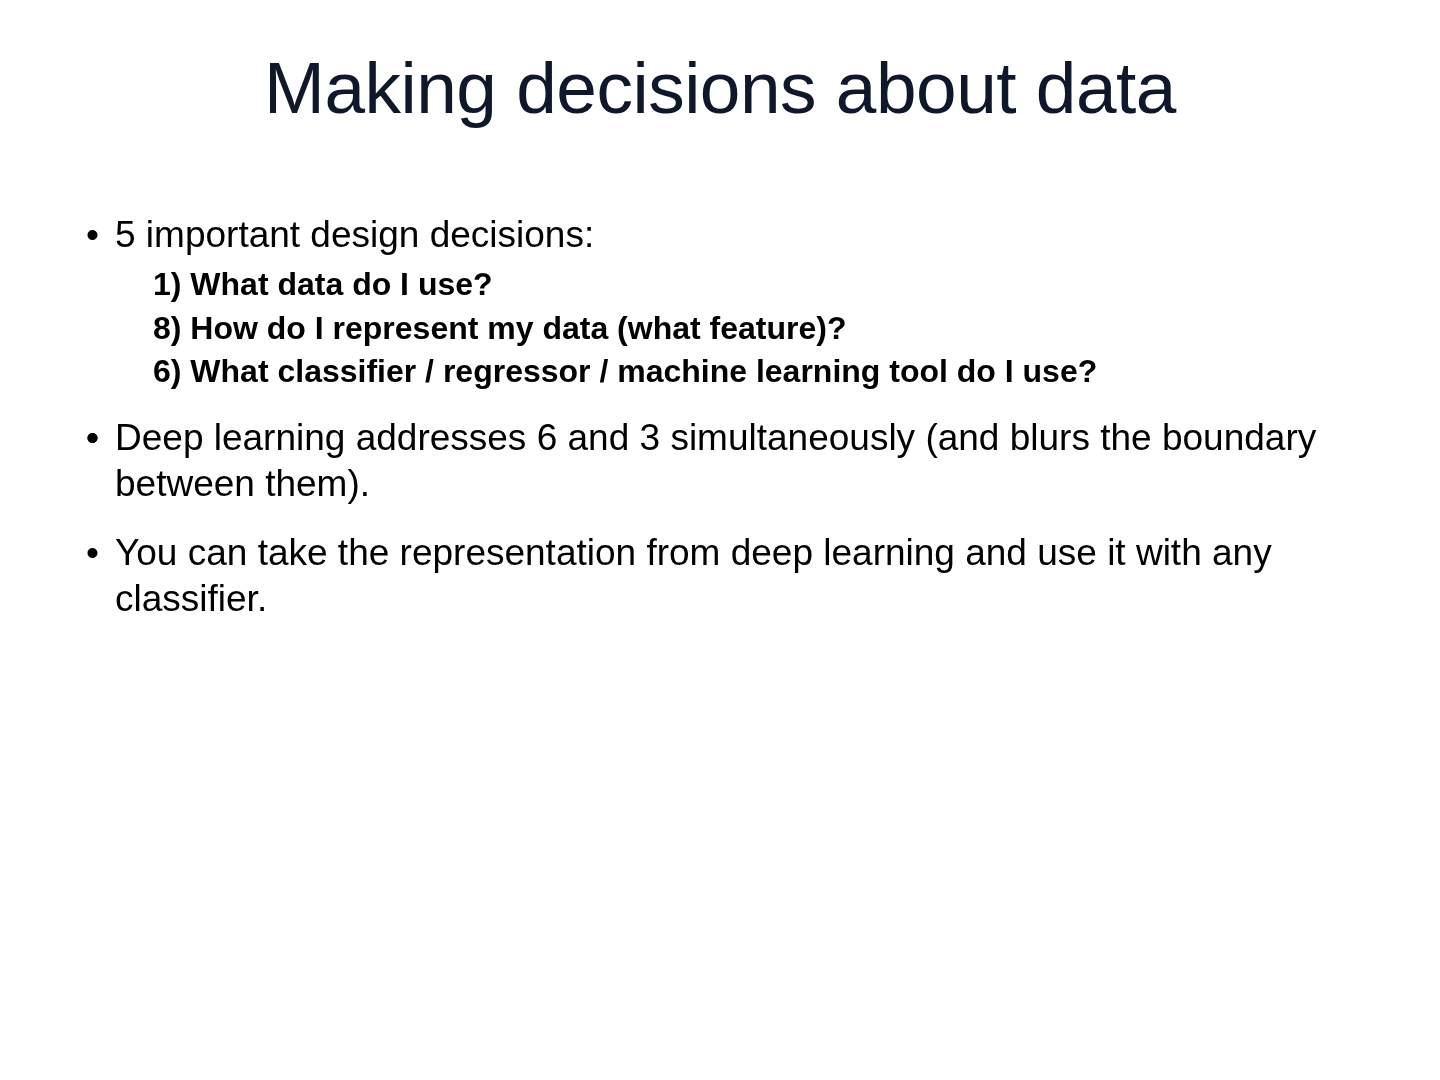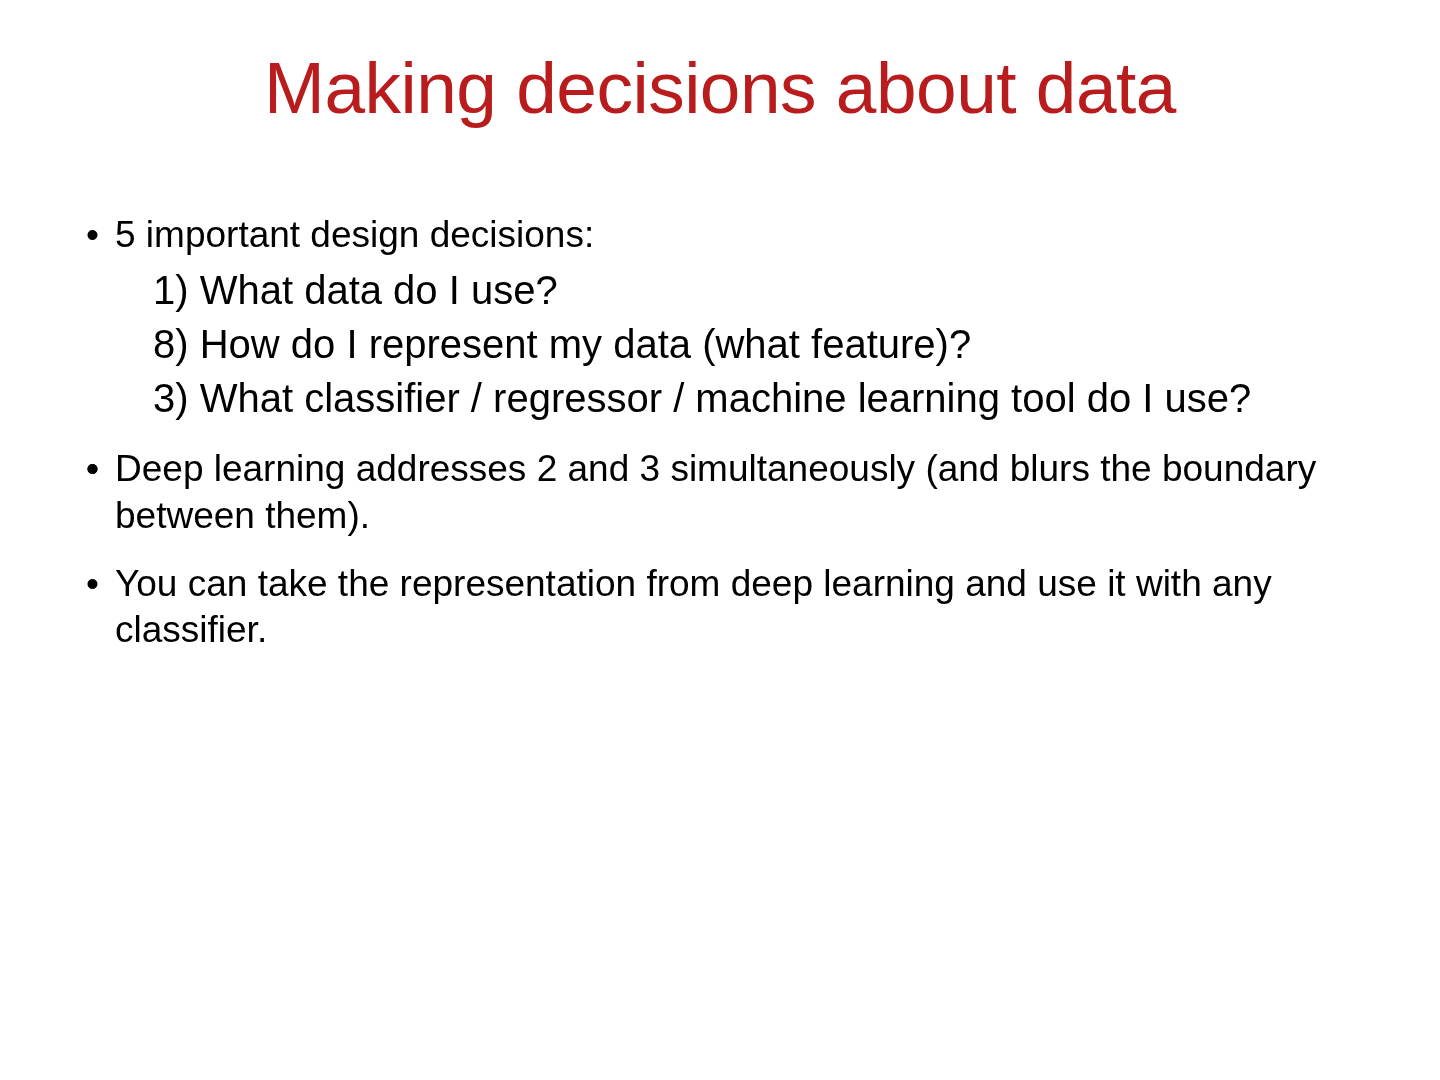--- a/index.html
+++ b/index.html
@@ -23,21 +23,21 @@
   .slide-title {
     position: absolute;
     top: 48px;
     left: 72px;
     width: 1296px;
     text-align: center;
     font-size: 73px;
     line-height: 1.1;
     font-weight: normal;
     letter-spacing: -0.5px;
-    color: #b91c1c;
+    color: #0f172a;
     margin: 0;
   }
   .body-block {
     position: absolute;
     top: 212px;
     left: 82px;
     width: 1270px;
   }
   ul.bullets {
     list-style: none;
@@ -56,52 +56,53 @@
     left: 4px;
     top: 0;
     font-size: 37px;
     line-height: 1.25;
   }
   .sub-lines {
     margin-top: 6px;
     padding-left: 38px;
   }
   .sub-line {
-    font-size: 40px;
+    font-size: 32px;
     line-height: 1.3;
     margin-bottom: 2px;
+    font-weight: bold;
   }
 </style>
 </head>
 <body>
 
 <div class="slide">
 
   <h1 class="slide-title">Making decisions about data</h1>
 
   <div class="body-block">
     <ul class="bullets">
 
       <li class="bullet">
         <span class="bullet-dot">•</span>
         <span>5 important design decisions:</span>
         <div class="sub-lines">
           <div class="sub-line">1) What data do I use?</div>
           <div class="sub-line">8) How do I represent my data (what feature)?</div>
-          <div class="sub-line">3) What classifier / regressor / machine learning tool do I use?</div>
+          <div class="sub-line">6) What classifier / regressor / machine learning tool do I use?</div>
         </div>
       </li>
 
       <li class="bullet">
         <span class="bullet-dot">•</span>
       </li>
 
       <li class="bullet">
         <span class="bullet-dot">•</span>
-        <span>Deep learning addresses 2 and 3 simultaneously (and blurs the boundary between them).</span>
+        <span>Deep learning addresses 6 and 3 simultaneously (and blurs the boundary between them).</span>
       </li>
 
       <li class="bullet">
         <span class="bullet-dot">•</span>
         <span>You can take the representation from deep learning and use it with any classifier.</span>
       </li>
 
     </ul>
   </div>
 

